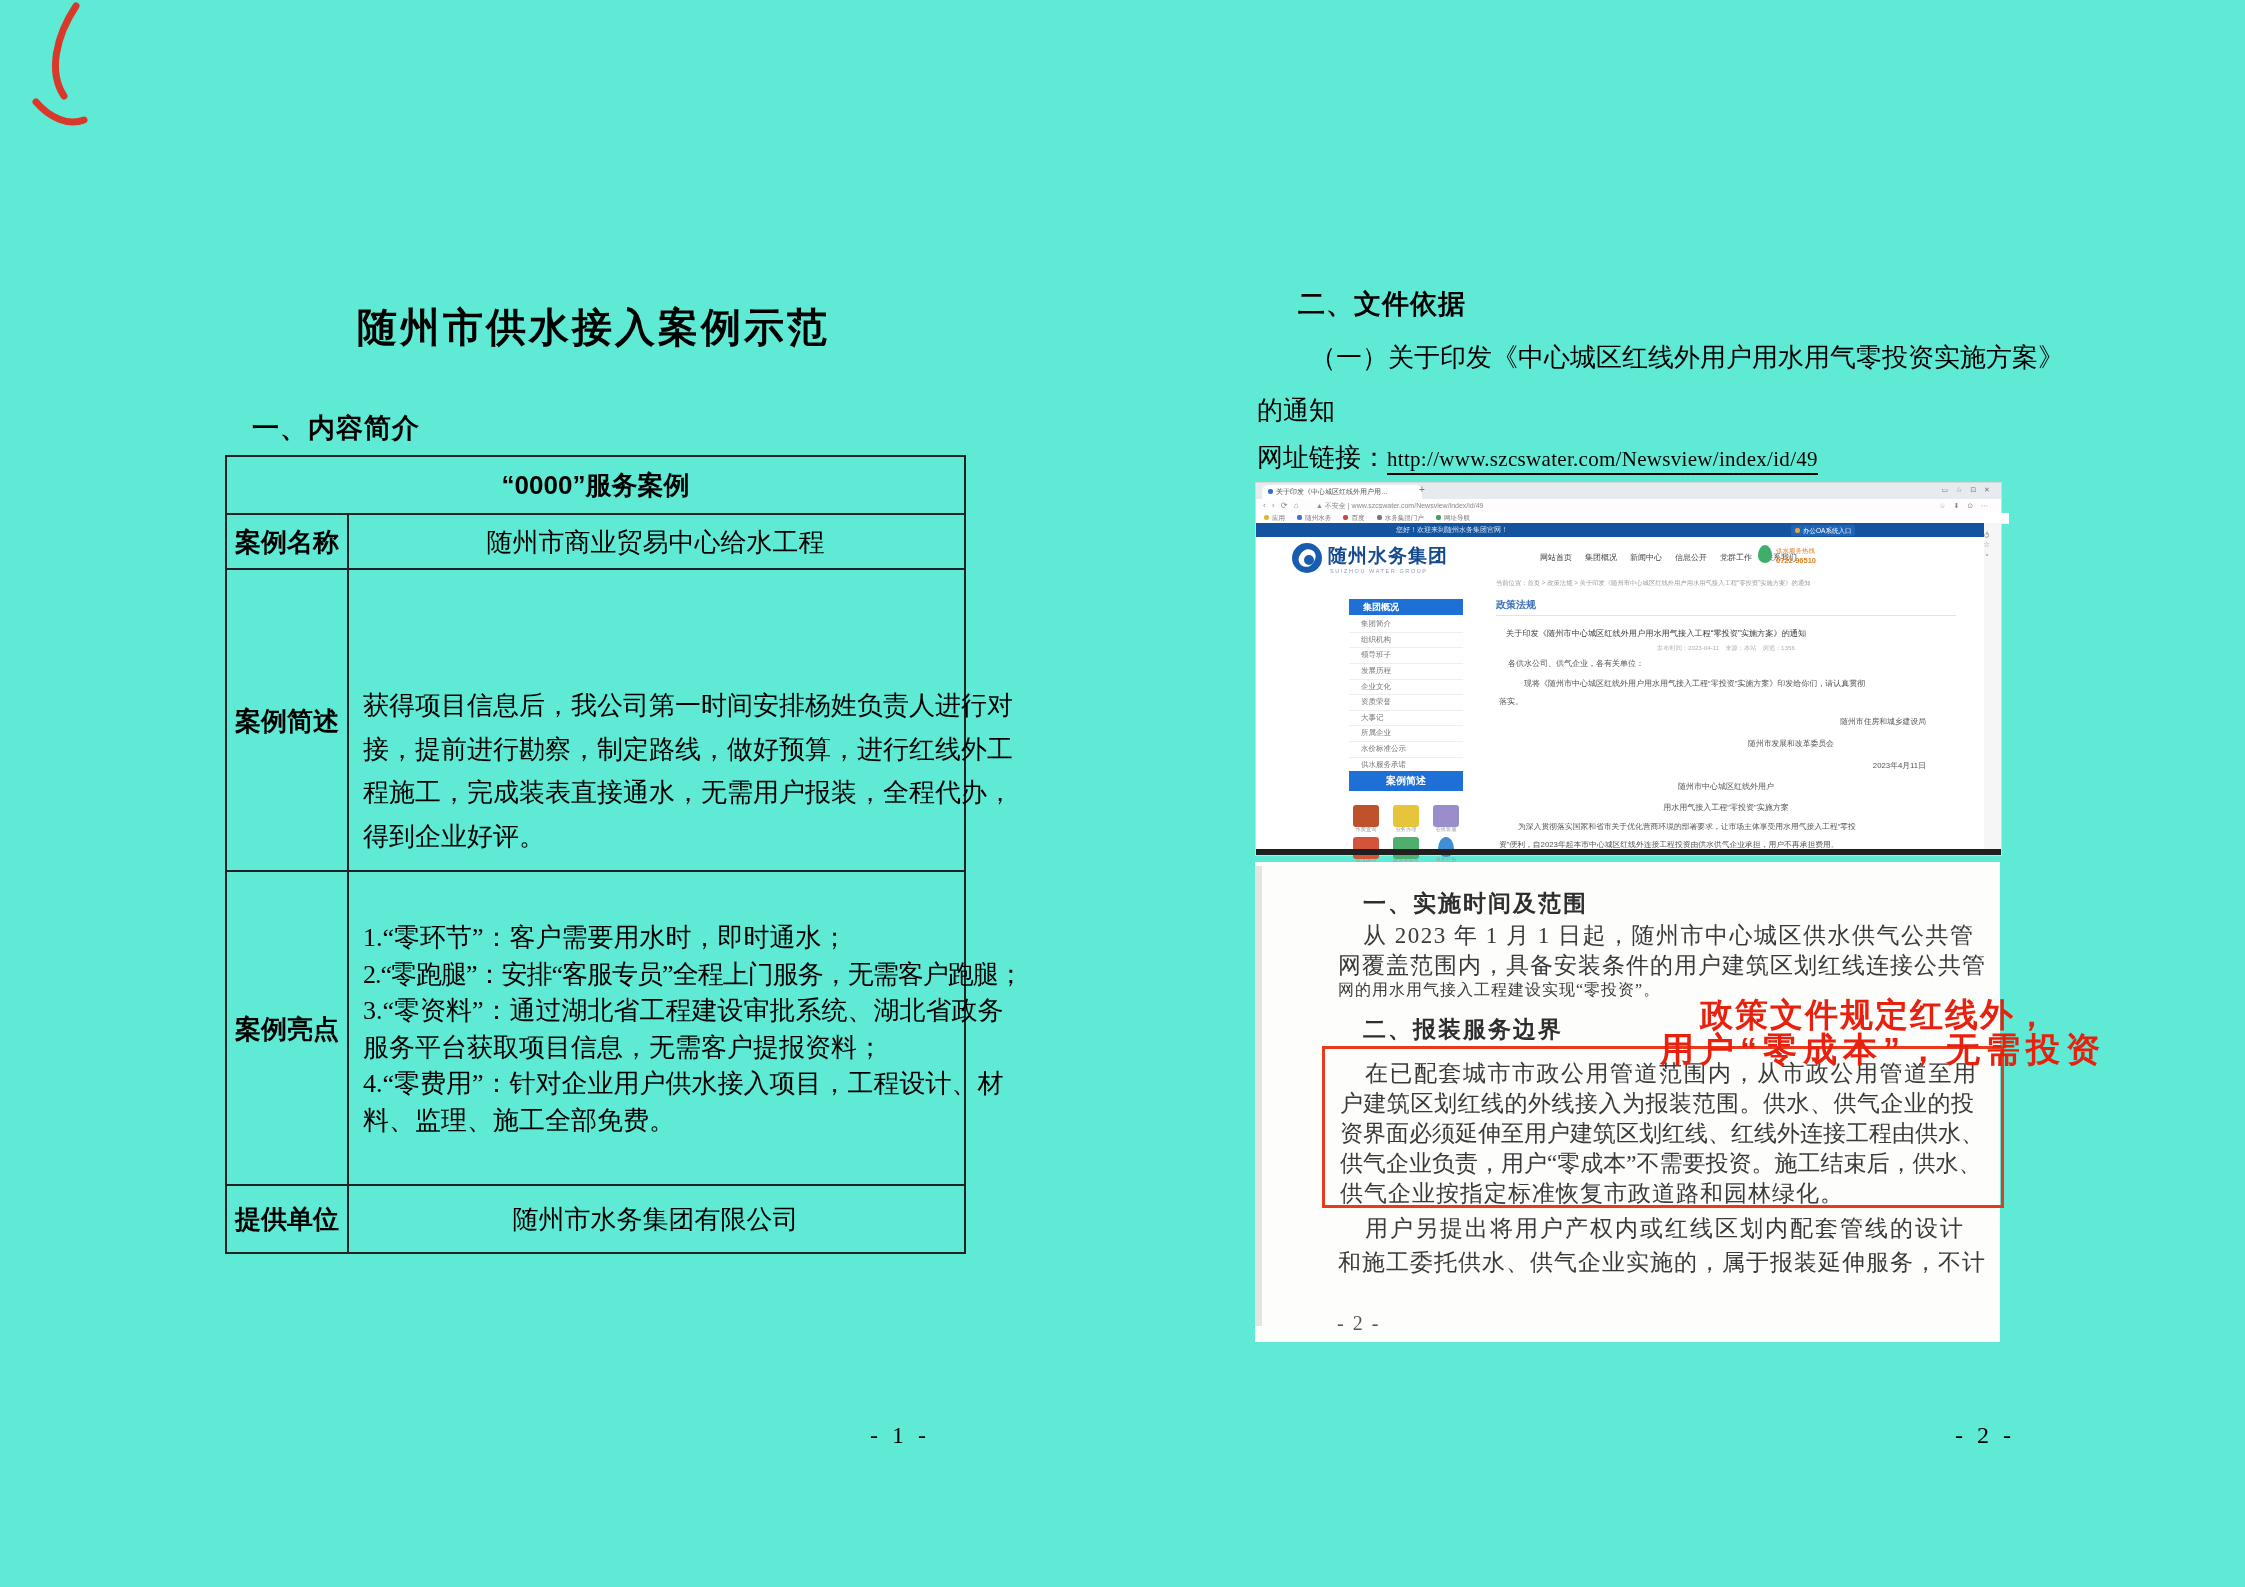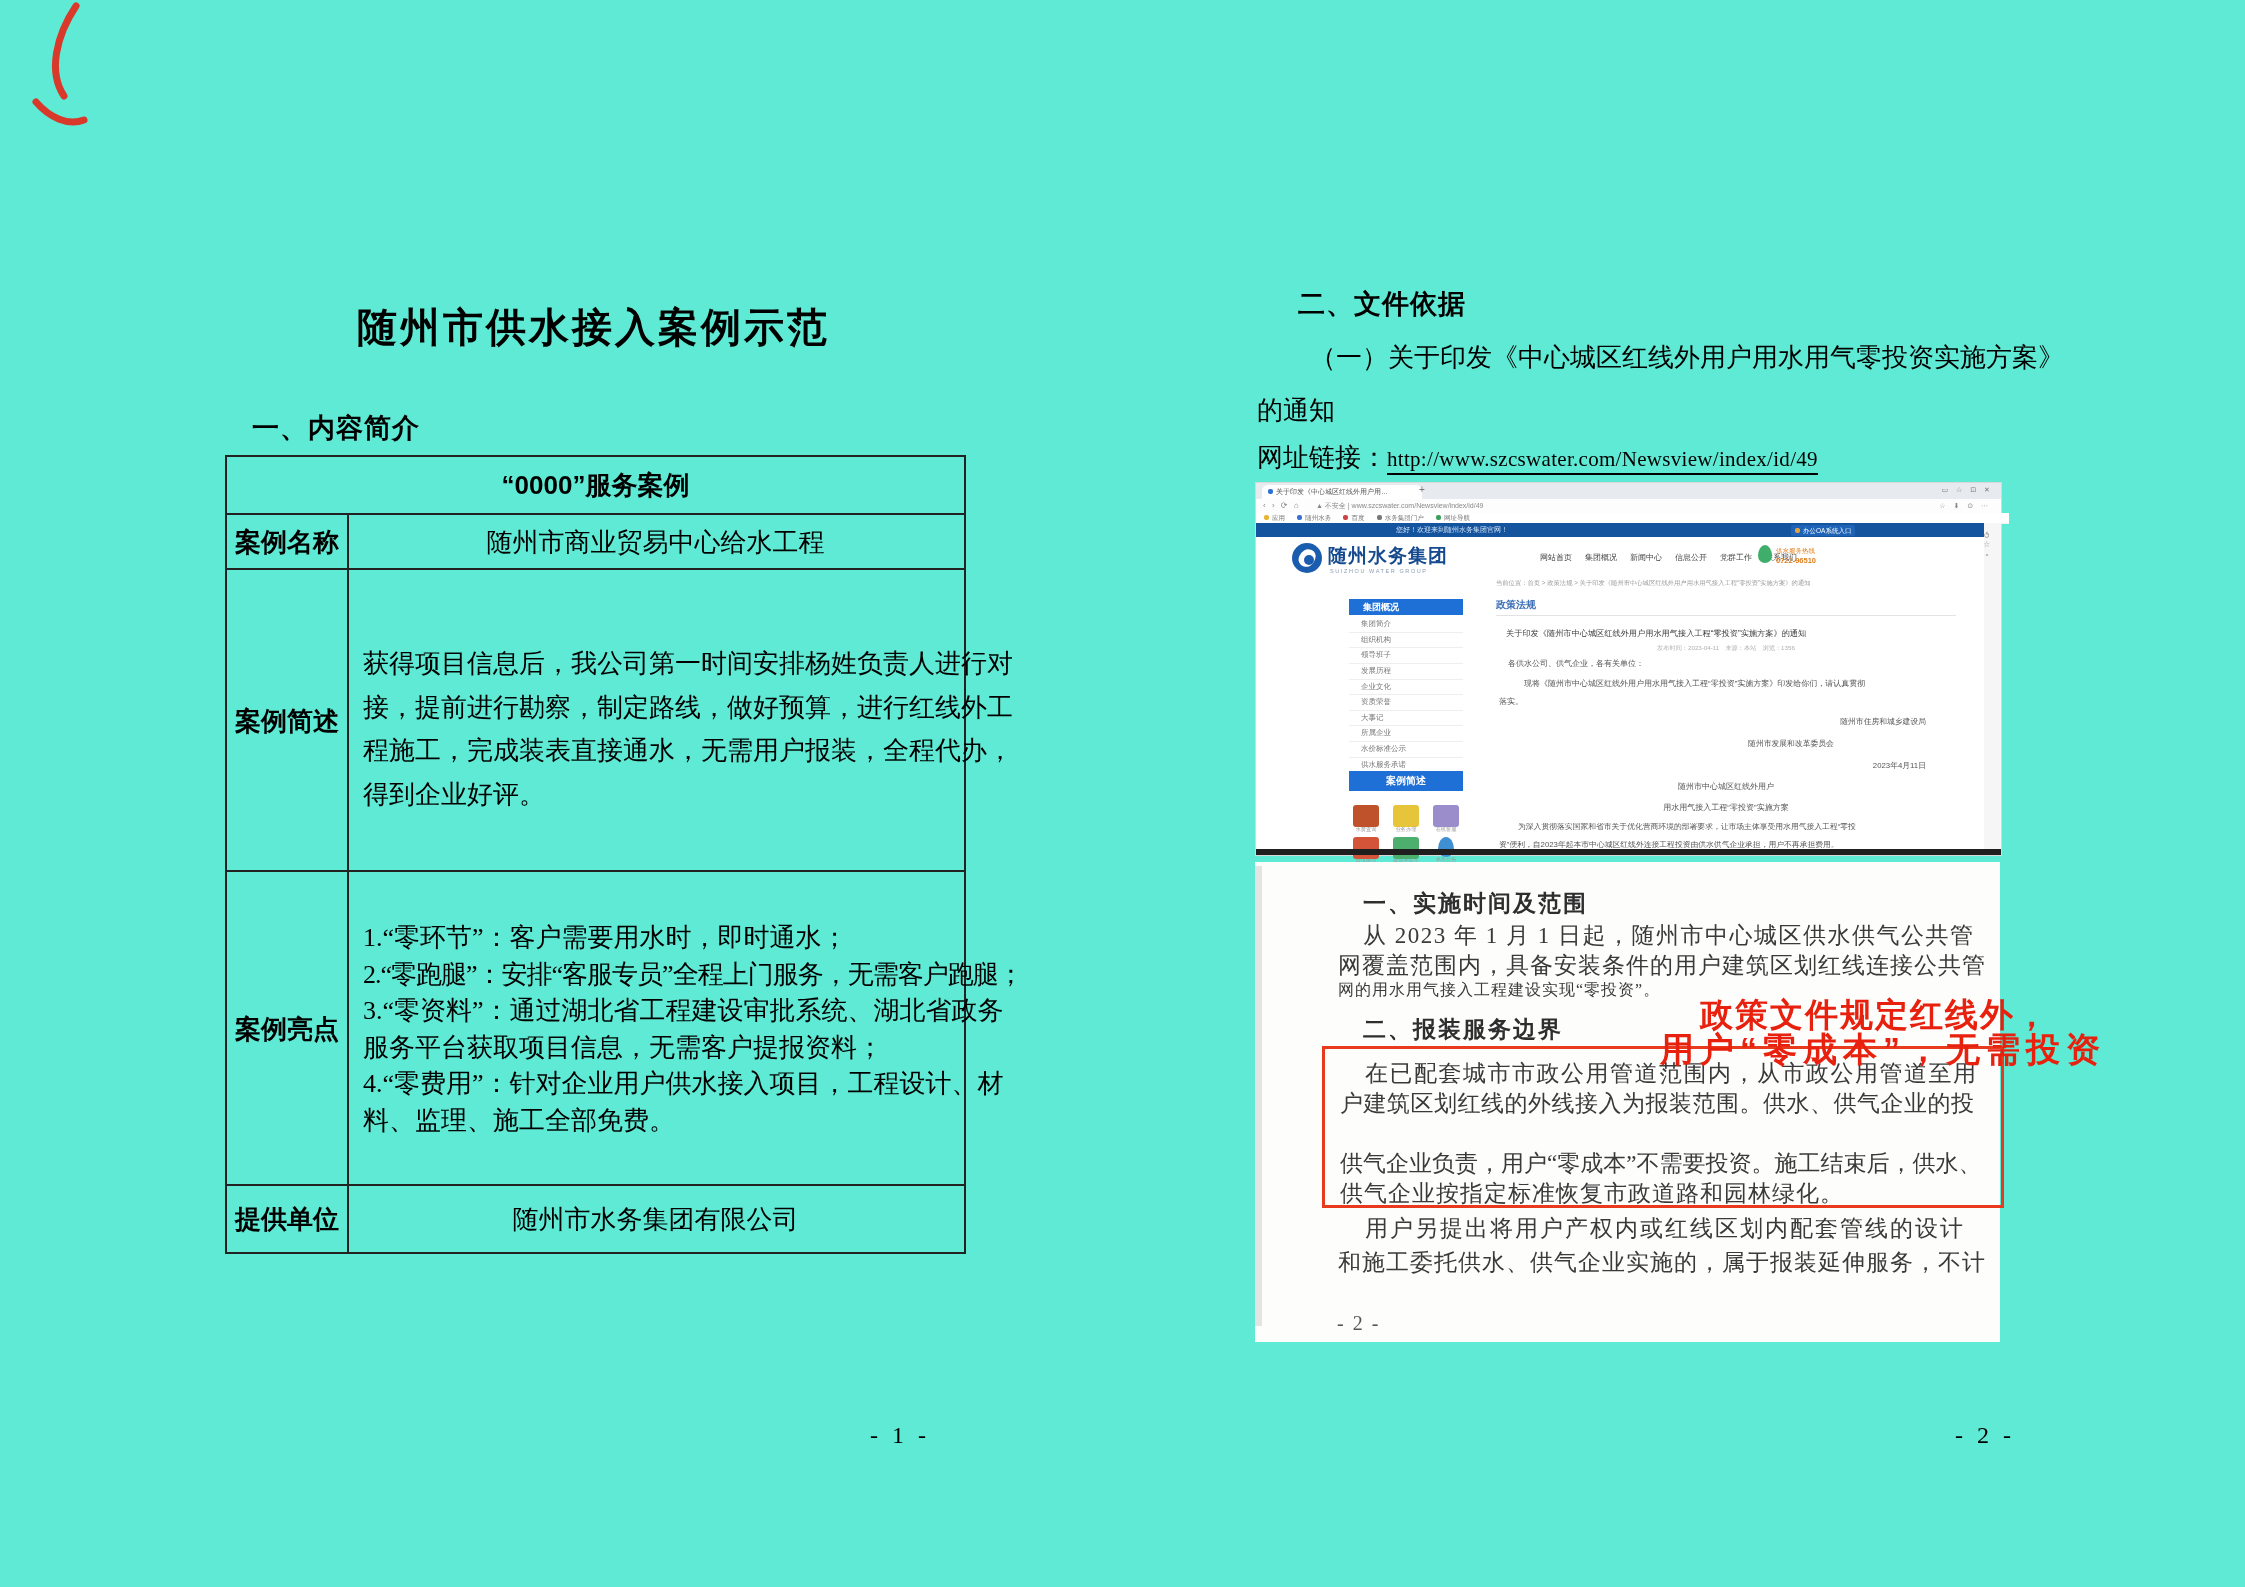--- a/index.html
+++ b/index.html
@@ -46,21 +46,21 @@
 
       <div class="trow" style="top:56px;height:55px">
         <div class="lblcell sans">案例名称</div>
         <div class="ccell serif" style="display:flex;align-items:center;justify-content:center;font-size:26px">
           <span>随州市商业贸易中心给水工程</span>
         </div>
       </div>
 
       <div class="trow" style="top:111px;height:302px">
         <div class="lblcell sans">案例简述</div>
-        <div class="ccell serif" style="padding:72px 12px 0 16px;font-size:26px;line-height:43.5px">
+        <div class="ccell serif" style="padding:114px 12px 0 16px;font-size:26px;line-height:43.5px">
           <div class="cline">获得项目信息后，我公司第一时间安排杨姓负责人进行对</div>
           <div class="cline">接，提前进行勘察，制定路线，做好预算，进行红线外工</div>
           <div class="cline">程施工，完成装表直接通水，无需用户报装，全程代办，</div>
           <div class="cline">得到企业好评。</div>
         </div>
       </div>
 
       <div class="trow" style="top:413px;height:314px">
         <div class="lblcell sans">案例亮点</div>
         <div class="ccell serif" style="padding:48px 8px 0 16px;font-size:26px;line-height:36.5px">
@@ -224,20 +224,21 @@
     <div class="abs cline" style="left:108px;top:58px;font-size:23px;letter-spacing:1.5px">从 2023 年 1 月 1 日起，随州市中心城区供水供气公共管</div>
     <div class="abs cline" style="left:83px;top:88px;font-size:23px;letter-spacing:1px">网覆盖范围内，具备安装条件的用户建筑区划红线连接公共管</div>
     <div class="abs cline" style="left:83px;top:118px;font-size:16px;letter-spacing:1px">网的用水用气接入工程建设实现“零投资”。</div>
 
     <div class="abs" style="left:108px;top:152px;font-size:23px;font-weight:bold;color:#2e2e2e;letter-spacing:2px">二、报装服务边界</div>
 
     <div class="abs" style="left:67px;top:184px;width:676px;height:156px;border:3px solid #e83a1d"></div>
 
     <div class="abs cline" style="left:110px;top:196px;font-size:23px;letter-spacing:1.5px">在已配套城市市政公用管道范围内，从市政公用管道至用</div>
     <div class="abs cline" style="left:85px;top:226px;font-size:23px;letter-spacing:0.5px">户建筑区划红线的外线接入为报装范围。供水、供气企业的投</div>
+    <div class="abs cline" style="left:85px;top:256px;font-size:23px;letter-spacing:0px">资界面必须延伸至用户建筑区划红线、红线外连接工程由供水、</div>
     <div class="abs cline" style="left:85px;top:316px;font-size:23px;letter-spacing:1px">供气企业按指定标准恢复市政道路和园林绿化。</div>
     <div class="abs cline" style="left:85px;top:286px;font-size:23px;letter-spacing:0px">供气企业负责，用户“零成本”不需要投资。施工结束后，供水、</div>
 
     <div class="abs cline" style="left:110px;top:351px;font-size:23px;letter-spacing:2px">用户另提出将用户产权内或红线区划内配套管线的设计</div>
     <div class="abs cline" style="left:83px;top:385px;font-size:23px;letter-spacing:1px">和施工委托供水、供气企业实施的，属于报装延伸服务，不计</div>
 
     <div class="abs" style="left:82px;top:450px;font-size:20px;color:#555;letter-spacing:2px">- 2 -</div>
   </div>
 
   <div class="abs sans red cline" style="left:1700px;top:993px;font-size:33px;font-weight:600;letter-spacing:2px">政策文件规定红线外，</div>

